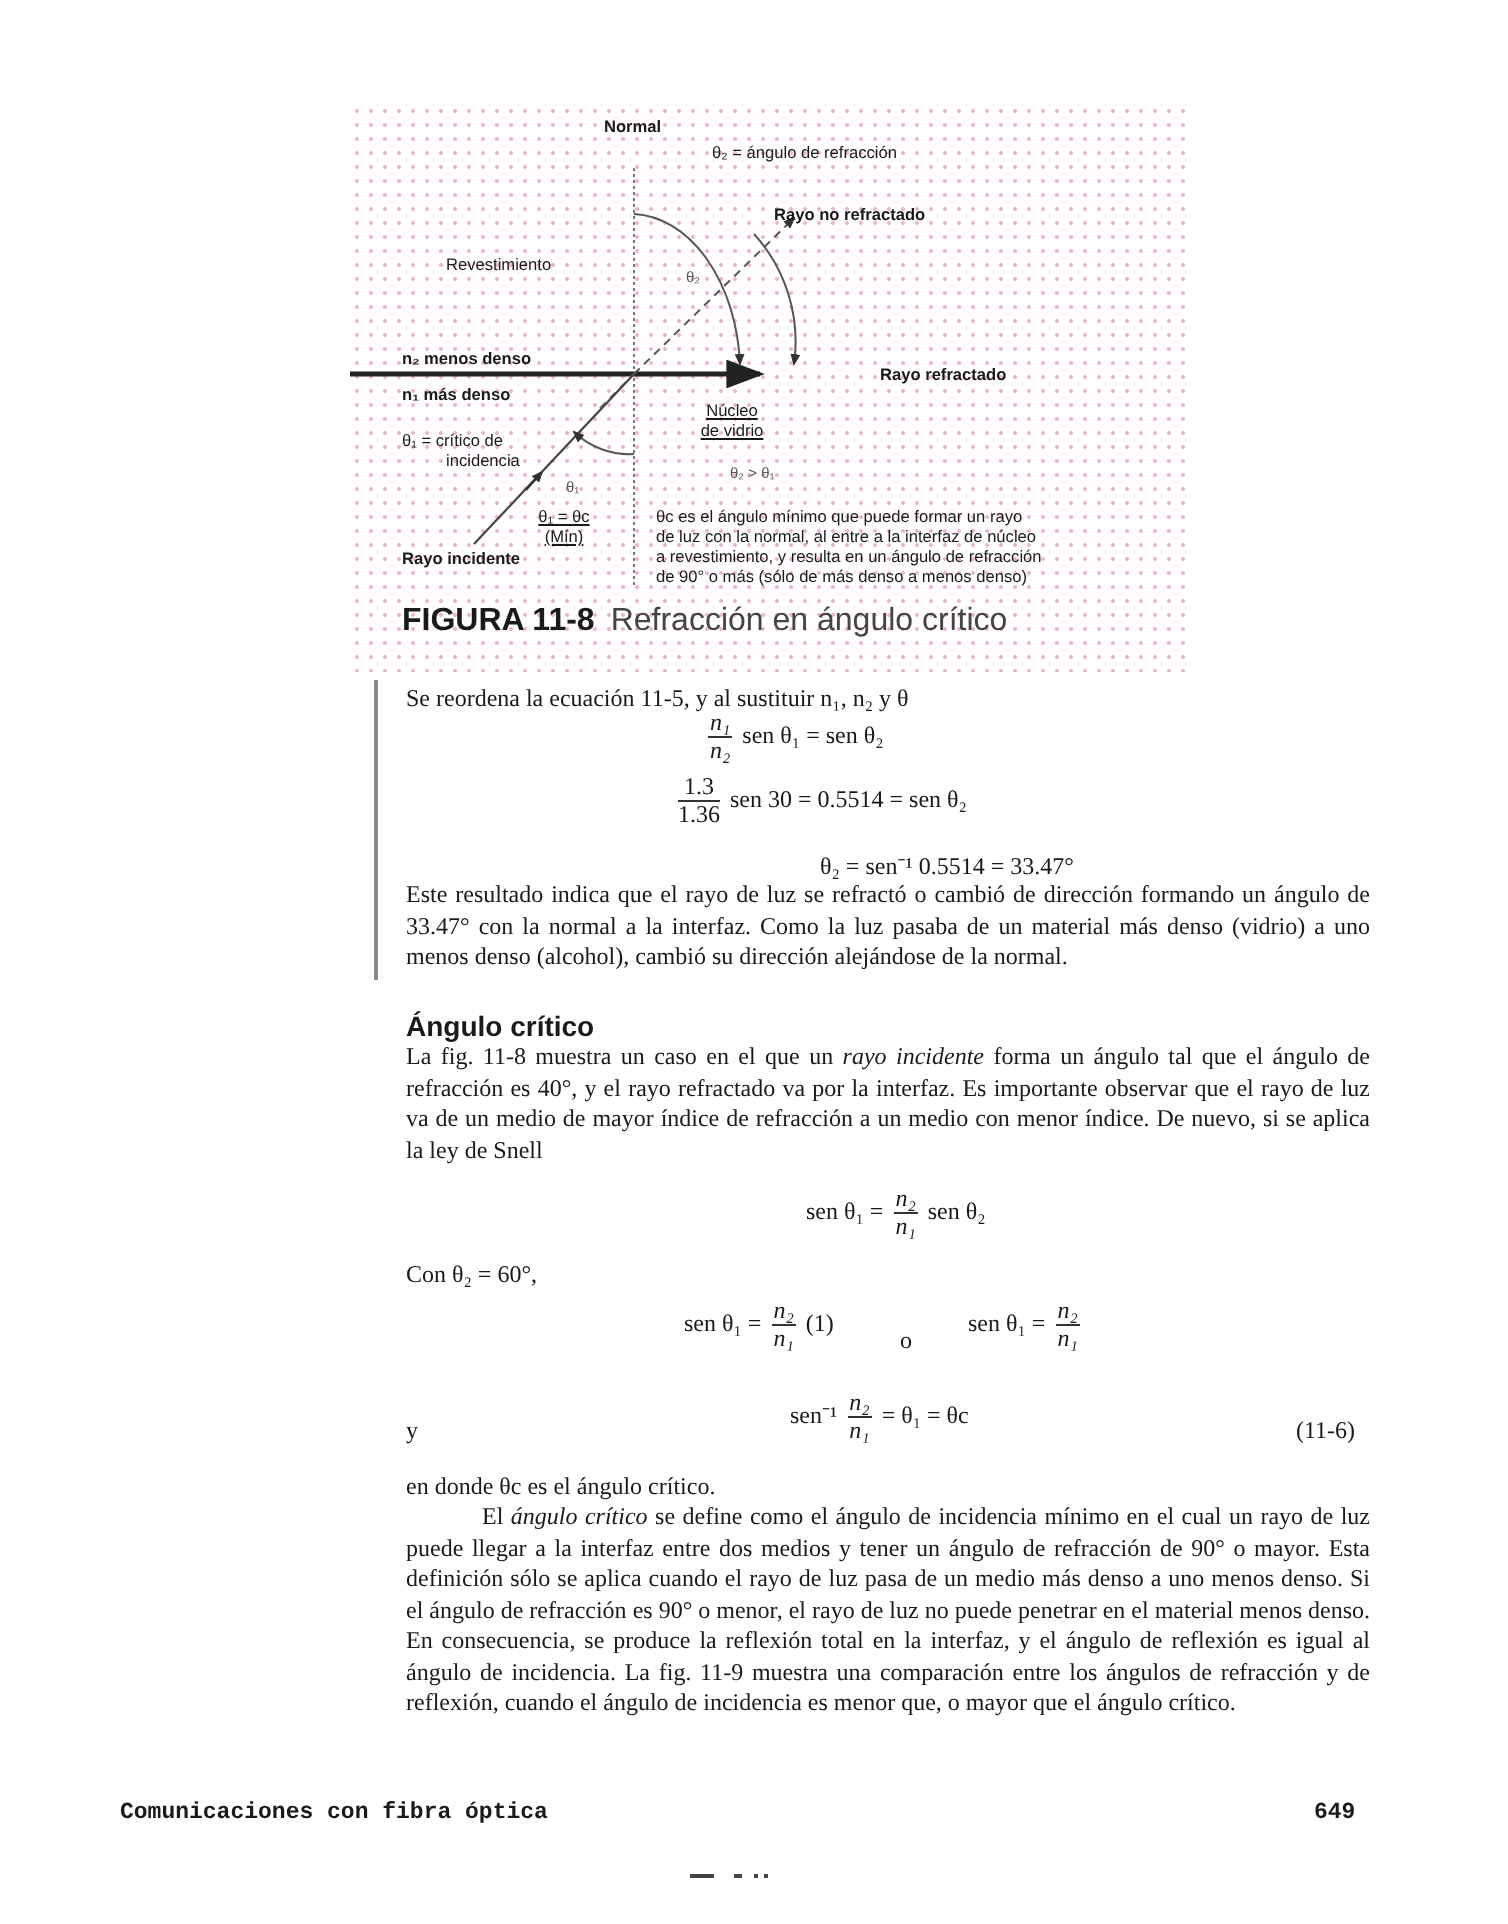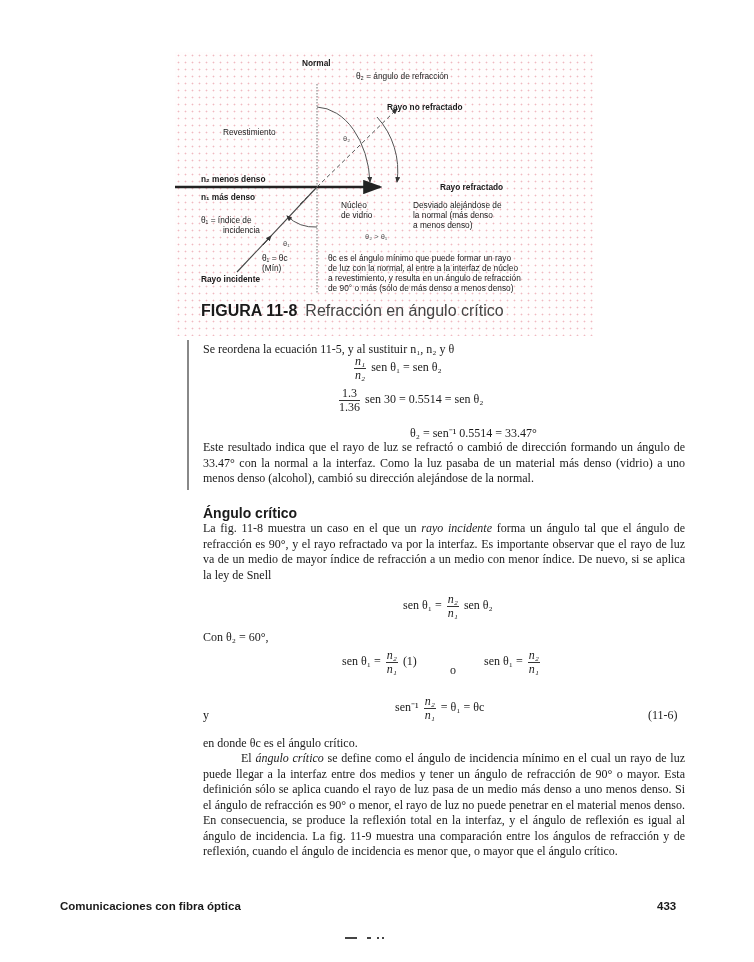--- a/index.html
+++ b/index.html
@@ -5,34 +5,34 @@
   html, body { margin:0; padding:0; }
   body { width:754px; height:962px; background:#ffffff; position:relative; overflow:hidden; color:#1a1a1a; }
   .abs { position:absolute; }
   .fig { left:175px; top:40px; width:418px; height:284px;
     background-color:#fffdfd;
     background-image: radial-gradient(circle, #f0b8c0 0.8px, transparent 1.1px);
     background-size:7px 7px;margin-top:12px; }
   .sans { font-family:"Liberation Sans", "DejaVu Sans", sans-serif; }
   .lbl { position:absolute; font-family:"Liberation Sans", sans-serif; font-size:8.3px; line-height:10px; white-space:nowrap; color:#1a1a1a; }
   .b { font-weight:bold; }
-  .c { text-align:left; }
+  .c { text-align:center;text-decoration:underline; }
   .caption { left:201px; top:302px; font-size:16px; white-space:nowrap; }
   .caption .num { font-weight:bold; margin-right:8px; }
   .caption .txt { color:#444; }
   .changebar { left:187px; top:340px; width:2px; height:150px; background:#888; }
   .body-text { font-family:"Liberation Serif", serif; font-size:12px; line-height:15.5px; color:#1a1a1a; }
   .para { position:absolute; left:203px; width:482px; text-align:justify; }
   .eq { position:absolute; font-family:"Liberation Serif", serif; font-size:12px; white-space:nowrap; }
   .frac { display:inline-block; vertical-align:middle; text-align:center; margin:0 2px; }
   .frac .n { display:block; border-bottom:1px solid #333; padding:0 1px; line-height:13px; font-style:italic; }
   .frac .d { display:block; line-height:13px; font-style:italic; }
   .frac.num-upright .n, .frac.num-upright .d { font-style:normal; }
   .heading { position:absolute; left:203px; top:505px; font-family:"Liberation Sans", sans-serif; font-weight:bold; font-size:14px; }
-  .footer { position:absolute; top:900px; font-family:Liberation Sans, sans-serif; font-weight:bold; font-size:11.5px; }
+  .footer { position:absolute; top:900px; font-family:Liberation Mono, monospace; font-weight:bold; font-size:11.5px; }
   .stub { position:absolute; left:345px; top:937px; width:52px; height:3px; }
   .stub span { position:absolute; top:0; height:2px; background:#444; }
 </style>
 </head>
 <body>
 
 <div class="abs fig">
   <svg width="418" height="284" style="position:absolute;left:0;top:0">
     <defs>
       <marker id="ah" markerWidth="8" markerHeight="6" refX="7" refY="3" orient="auto">
@@ -66,27 +66,22 @@
   <div class="lbl" style="left:48px;top:75px">Revestimiento</div>
   <div class="lbl" style="left:168px;top:82px;font-size:7.5px;color:#555">θ₂</div>
   <div class="lbl b" style="left:26px;top:122px">n₂ menos denso</div>
   <div class="lbl b" style="left:26px;top:140px">n₁ más denso</div>
   <div class="lbl b" style="left:265px;top:130px">Rayo refractado</div>
 
   <div class="lbl c" style="left:166px;top:148px;width:50px">
     <div>Núcleo</div>
       <div>de vidrio</div>
   </div>
-  <div class="lbl c" style="left:238px;top:148px;width:110px">
-    <div>Desviado alejándose de</div>
-      <div>la normal (más denso</div>
-      <div>a menos denso)</div>
-  </div>
   <div class="lbl" style="left:26px;top:163px">
-    <div>θ₁ = índice de</div>
+    <div>θ₁ = crítico de</div>
       <div style="padding-left:22px">incidencia</div>
   </div>
   <div class="lbl" style="left:108px;top:187px;font-size:7.5px;color:#555">θ₁</div>
   <div class="lbl" style="left:190px;top:180px;font-size:7.5px;color:#555">θ₂ &gt; θ₁</div>
   <div class="lbl c" style="left:87px;top:201px;width:40px">
     <div>θ₁ = θc</div>
       <div>(Mín)</div>
   </div>
   <div class="lbl b" style="left:26px;top:222px">Rayo incidente</div>
   <div class="lbl" style="left:153px;top:201px">
@@ -112,21 +107,21 @@
 <div class="eq" style="left:337px;top:387px">
   <span class="frac num-upright"><span class="n">1.3</span><span class="d">1.36</span></span>
   <span>sen 30 = 0.5514 = sen θ₂</span>
 </div>
 <div class="eq" style="left:410px;top:424px">θ₂ = sen⁻¹ 0.5514 = 33.47°</div>
 
 <div class="para body-text" style="top:440px">Este resultado indica que el rayo de luz se refractó o cambió de dirección formando un ángulo de 33.47° con la normal a la interfaz. Como la luz pasaba de un material más denso (vidrio) a uno menos denso (alcohol), cambió su dirección alejándose de la normal.</div>
 
 <div class="heading">Ángulo crítico</div>
 
-<div class="para body-text" style="top:521px"><span>La fig. 11-8 muestra un caso en el que un </span><em>rayo incidente</em><span> forma un ángulo tal que el ángulo de refracción es 90°, y el rayo refractado va por la interfaz. Es importante observar que el rayo de luz va de un medio de mayor índice de refracción a un medio con menor índice. De nuevo, si se aplica la ley de Snell</span></div>
+<div class="para body-text" style="top:521px"><span>La fig. 11-8 muestra un caso en el que un </span><em>rayo incidente</em><span> forma un ángulo tal que el ángulo de refracción es 40°, y el rayo refractado va por la interfaz. Es importante observar que el rayo de luz va de un medio de mayor índice de refracción a un medio con menor índice. De nuevo, si se aplica la ley de Snell</span></div>
 
 <div class="eq" style="left:403px;top:593px">
   <span>sen θ₁ =</span>
   <span class="frac"><span class="n">n₂</span><span class="d">n₁</span></span>
   <span>sen θ₂</span>
 </div>
 
 <div class="eq" style="left:203px;top:630px">Con θ₂ = 60°,</div>
 
 <div class="eq" style="left:342px;top:649px">
@@ -146,20 +141,20 @@
   <span class="frac"><span class="n">n₂</span><span class="d">n₁</span></span>
   <span>= θ₁ = θc</span>
 </div>
 <div class="eq" style="left:648px;top:708px">(11-6)</div>
 
 <div class="para body-text" style="top:736px">en donde θc es el ángulo crítico.</div>
 
 <div class="para body-text" style="top:751px;text-indent:38px"><span>El </span><em>ángulo crítico</em><span> se define como el ángulo de incidencia mínimo en el cual un rayo de luz puede llegar a la interfaz entre dos medios y tener un ángulo de refracción de 90° o mayor. Esta definición sólo se aplica cuando el rayo de luz pasa de un medio más denso a uno menos denso. Si el ángulo de refracción es 90° o menor, el rayo de luz no puede penetrar en el material menos denso. En consecuencia, se produce la reflexión total en la interfaz, y el ángulo de reflexión es igual al ángulo de incidencia. La fig. 11-9 muestra una comparación entre los ángulos de refracción y de reflexión, cuando el ángulo de incidencia es menor que, o mayor que el ángulo crítico.</span></div>
 
 <div class="footer" style="left:60px">Comunicaciones con fibra óptica</div>
-<div class="footer" style="left:657px">433</div>
+<div class="footer" style="left:657px">649</div>
 
 <div class="stub">
   <span style="left:0;width:12px"></span>
     <span style="left:22px;width:4px"></span>
     <span style="left:32px;width:2px"></span>
     <span style="left:37px;width:2px"></span>
 </div>
 
 </body></html>

